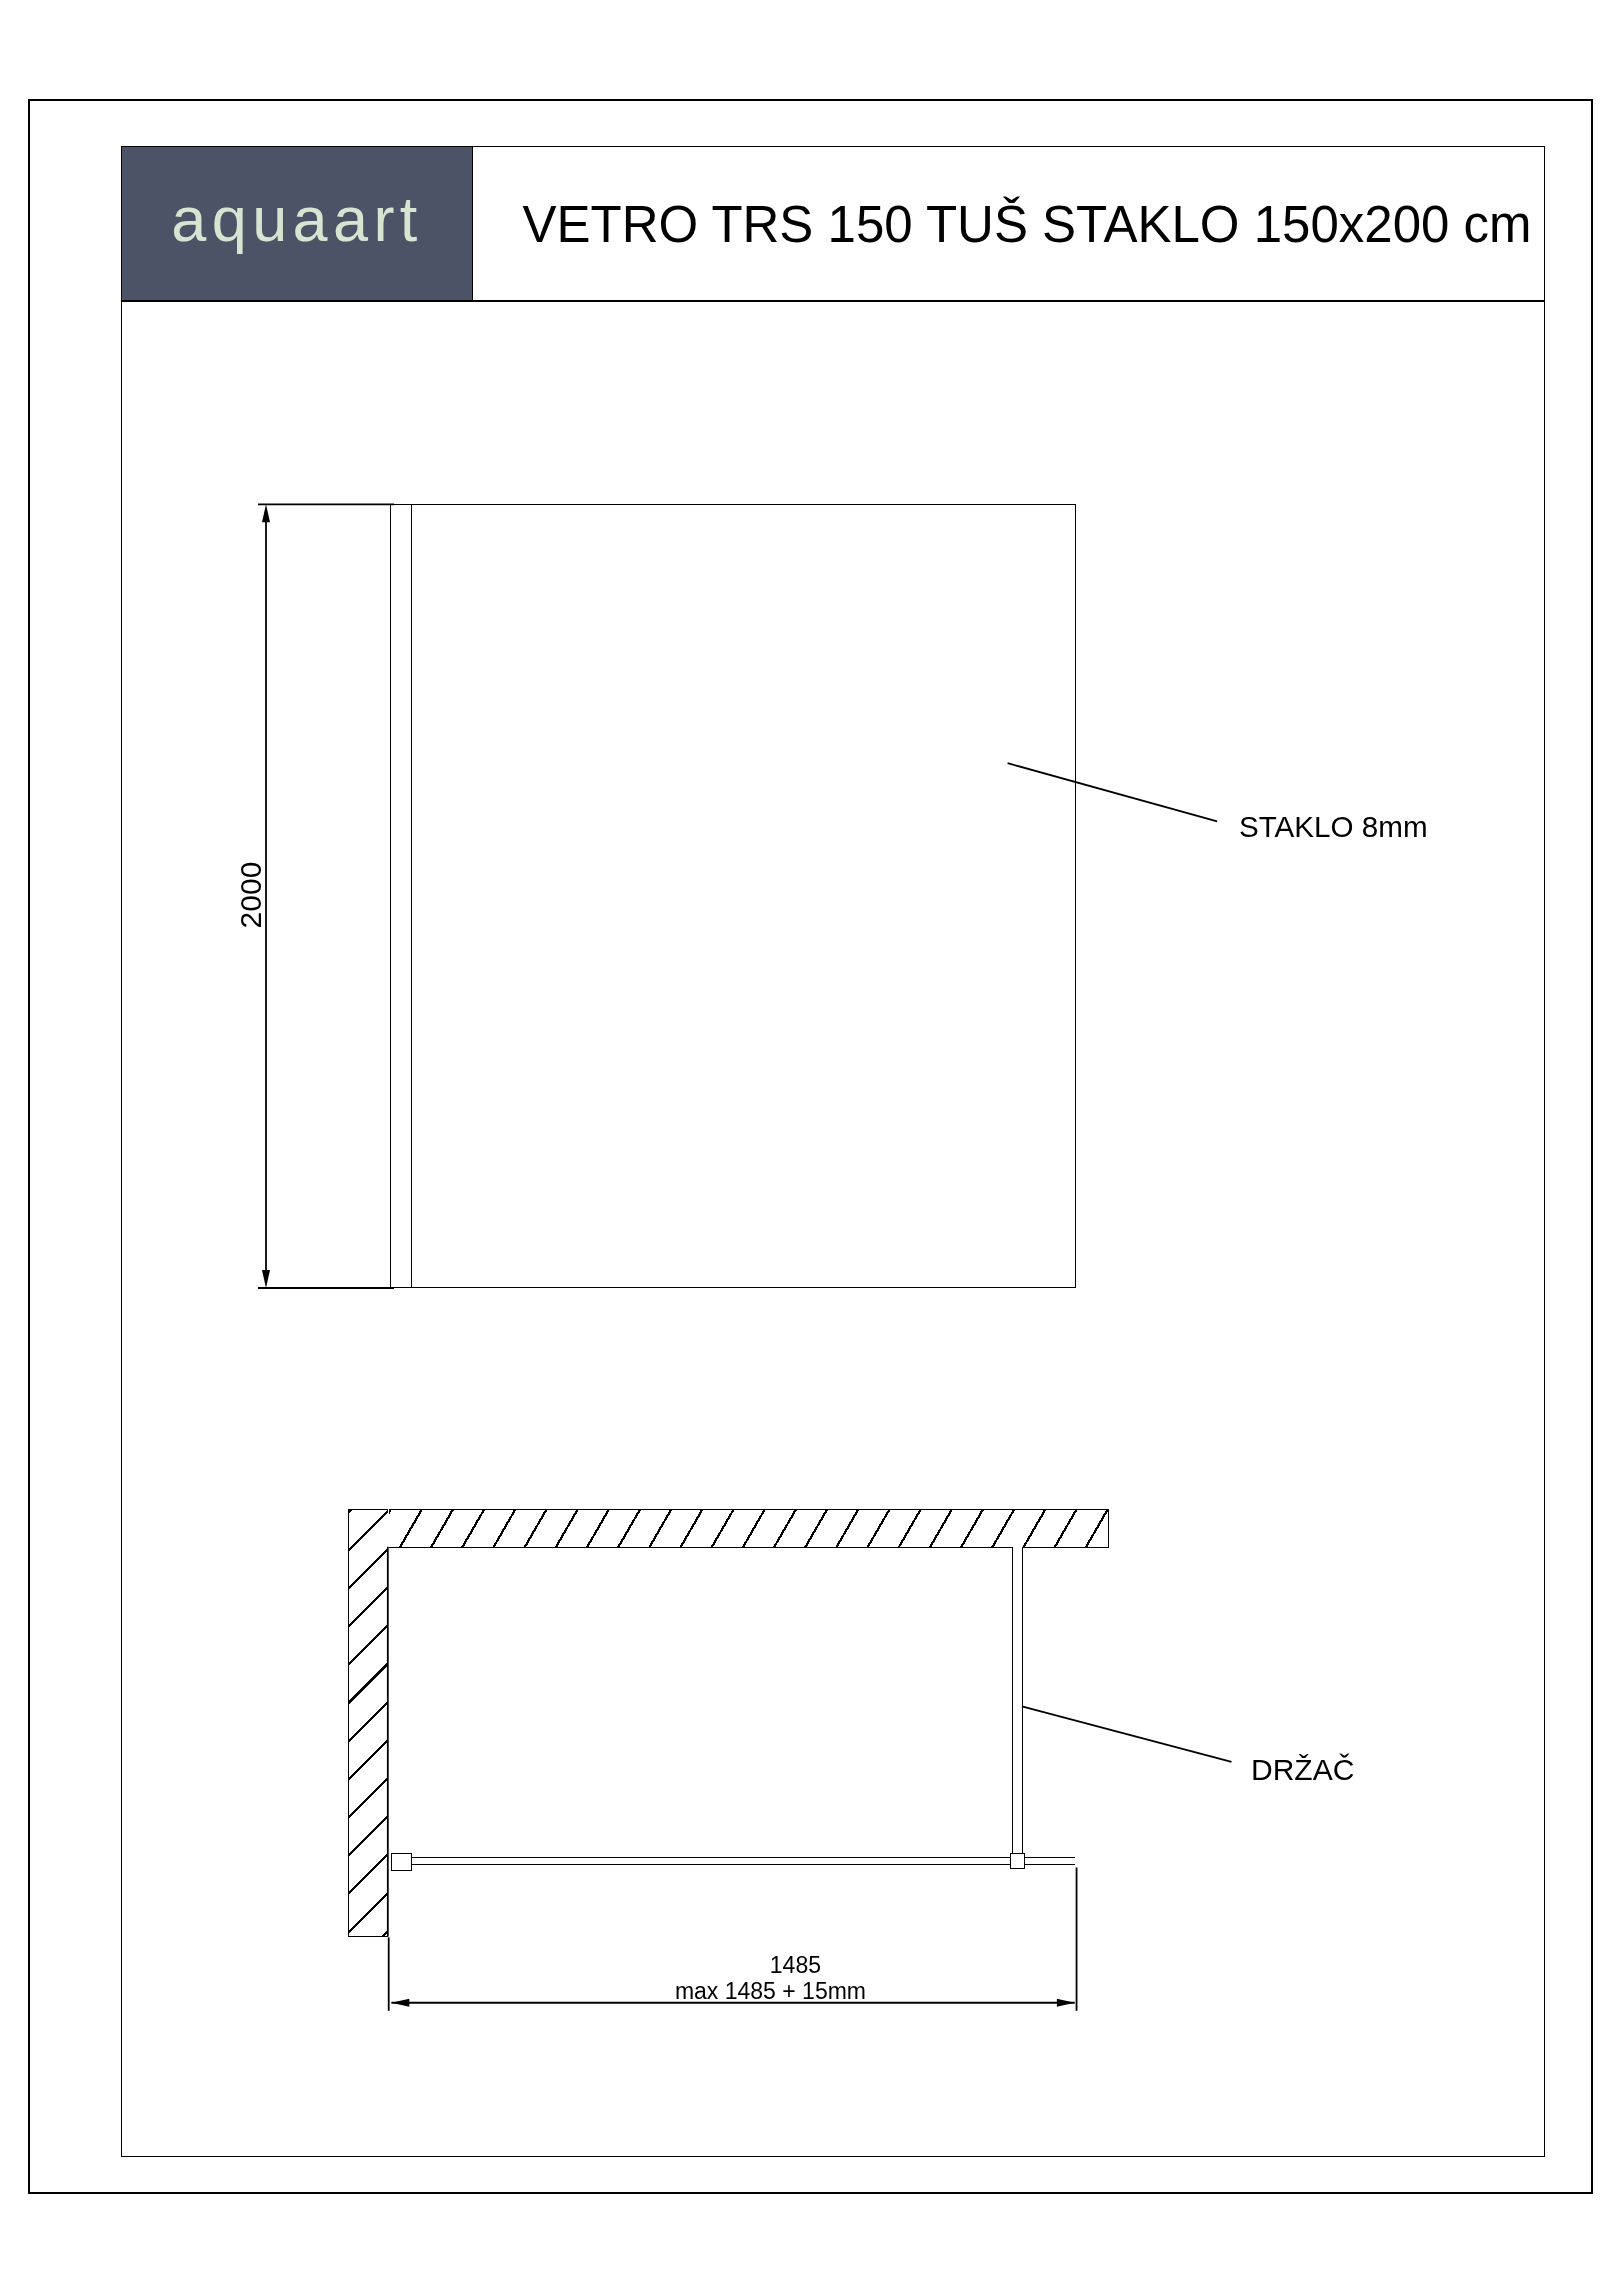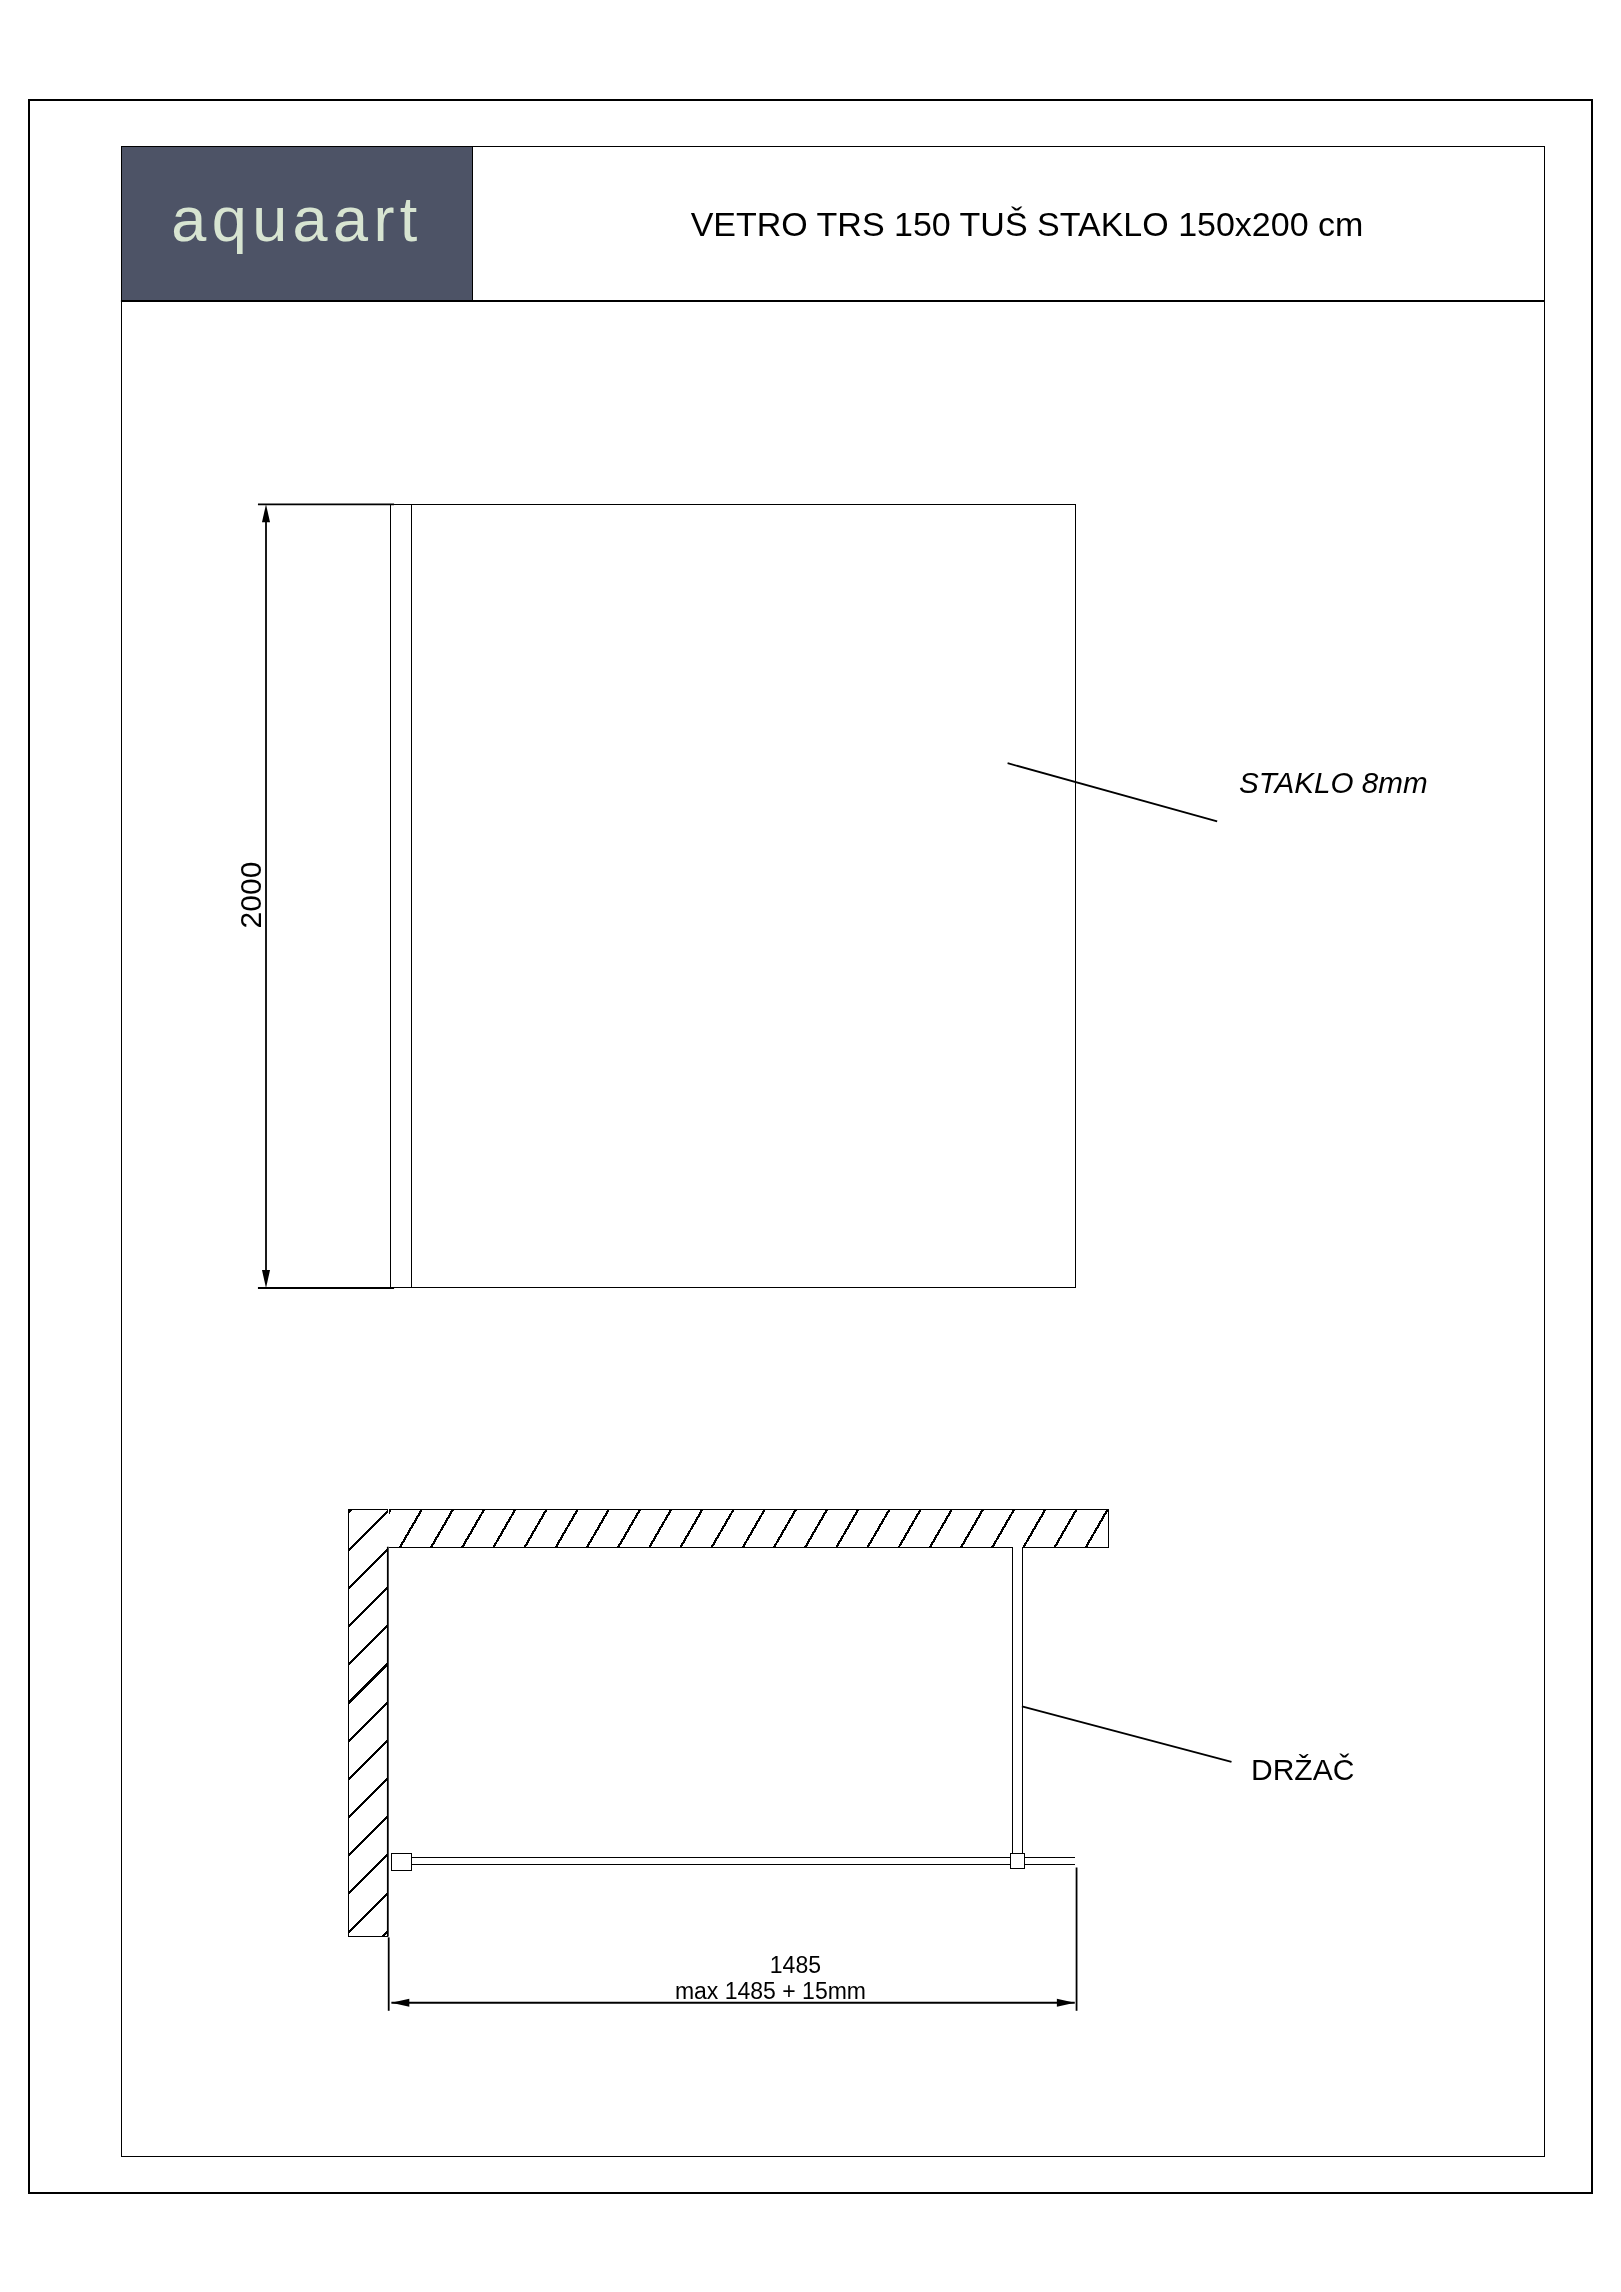--- a/index.html
+++ b/index.html
@@ -33,31 +33,31 @@
     color: var(--logo-fg, #d7e4d1);
     font-size: 63px;
     letter-spacing: 5.4px;
     line-height: 1;
     padding-bottom: 9px;
   }
   .title-area {
     left: 473px; top: 146px; width: 1072px; height: 156px;
     display: flex; align-items: center; justify-content: center;
   }
-  .title-text { font-size: 34px; letter-spacing: 0px; white-space: nowrap; margin-left: 36px; }
+  .title-text { font-size: 51px; letter-spacing: 0px; white-space: nowrap; margin-left: 36px; }
 
   
   .front-wall-profile { left: 390px; top: 504px; width: 23px; height: 784px; background: #fff; border: 1.8px solid #000; }
   .front-glass { left: 411px; top: 504px; width: 665px; height: 784px; background: #fff; border: 1.8px solid #000; }
   .dim-height-label {
     left: 161px; top: 880px; width: 179px; height: 30px;
     font-size: 30px; line-height: 30px; text-align: center;
     transform: rotate(-90deg);
   }
-  .glass-callout { left: 1239px; top: 768px; font-size: 29.6px; line-height: 29.6px; white-space: nowrap; font-style: italic; }
+  .glass-callout { left: 1239px; top: 812px; font-size: 29.6px; line-height: 29.6px; white-space: nowrap; }
 
   
   .plan-wall-top {
     left: 389px; top: 1509px; width: 720px; height: 39px;
     border-top: 1.8px solid #000; border-right: 1.8px solid #000; border-bottom: 1.8px solid #000;
     background-image: repeating-linear-gradient(120deg, var(--line,#000) 0px, var(--line,#000) 2.2px, transparent 2.2px, transparent 27px);
   }
   .plan-wall-left {
     left: 348px; top: 1509px; width: 40px; height: 428px;
     border-top: 1.8px solid #000; border-left: 1.8px solid #000; border-bottom: 1.8px solid #000;

